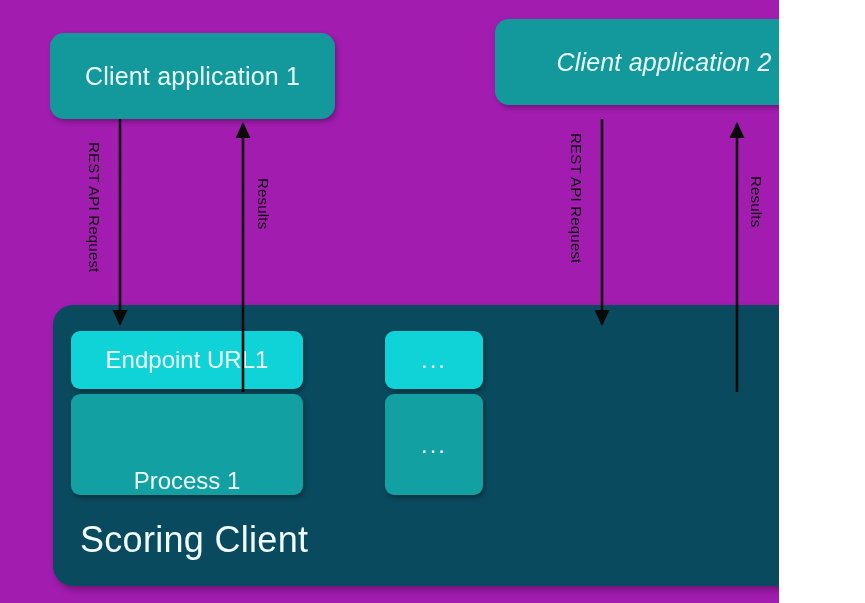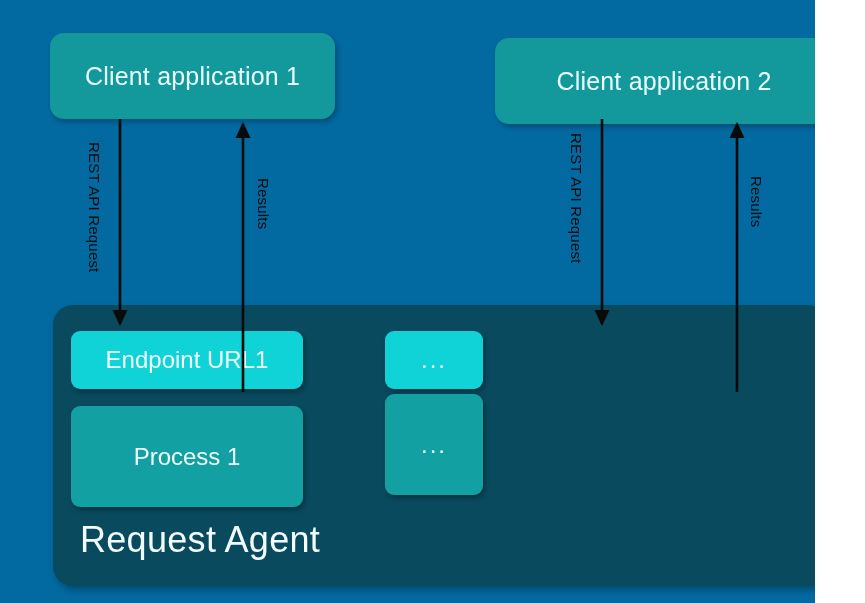--- a/index.html
+++ b/index.html
@@ -7,23 +7,22 @@
     padding: 0;
     background: #ffffff;
   }
   body {
     font-family: "Liberation Sans", sans-serif;
   }
   #canvas {
     position: relative;
     width: 779px;
     height: 603px;
-    background: #0369a1;
+    background: #a21caf;
     overflow: hidden;
-    padding-left: 36px;
   }
 
   
   .node {
     position: absolute;
     border-radius: 12px;
     display: flex;
     align-items: center;
     justify-content: center;
     color: #eaffff;
@@ -103,46 +102,46 @@
 </style>
 </head>
 <body>
 
 <div id="canvas">
 
   <div class="node client-box" style="left:50px; top:33px; width:285px; height:86px;">
     <span>Client application 1</span>
   </div>
 
-  <div class="node client-box" style="left:495px; top:38px; width:338px; height:86px;">
+  <div class="node client-box" style="left:495px; top:19px; width:338px; height:86px;font-style:italic;">
     <span>Client application 2</span>
   </div>
 
   <div class="agent-container" style="left:53px; top:305px; width:775px; height:281px;">
   </div>
 
   <div class="node endpoint-box" style="left:71px; top:331px; width:232px; height:58px;">
     <span>Endpoint URL1</span>
   </div>
 
   <div class="node endpoint-box" style="left:385px; top:331px; width:98px; height:58px;">
     <span class="ellipsis-label">...</span>
   </div>
 
 
-  <div class="node process-box" style="left:71px; top:406px; width:232px; height:101px;">
+  <div class="node process-box" style="left:71px; top:394px; width:232px; height:101px;align-items:flex-end;">
     <span>Process 1</span>
   </div>
 
   <div class="node process-box" style="left:385px; top:394px; width:98px; height:101px;">
     <span class="ellipsis-label">...</span>
   </div>
 
 
-  <div class="agent-title" style="left:80px; top:519px;">Request Agent</div>
+  <div class="agent-title" style="left:80px; top:519px;">Scoring Client</div>
 
   <svg class="arrow-svg" viewBox="0 0 865 603">
     <defs>
       <marker id="arrowhead" markerWidth="7" markerHeight="7" refX="5.4" refY="3.1" orient="auto" markerUnits="strokeWidth">
         <path d="M0,0.2 L6.2,3.1 L0,6 z" fill="#0a0a0a"></path>
       </marker>
     </defs>
 
     <line x1="120" y1="119" x2="120" y2="324" stroke="#0a0a0a" stroke-width="2.6" marker-end="url(#arrowhead)"></line>
 

